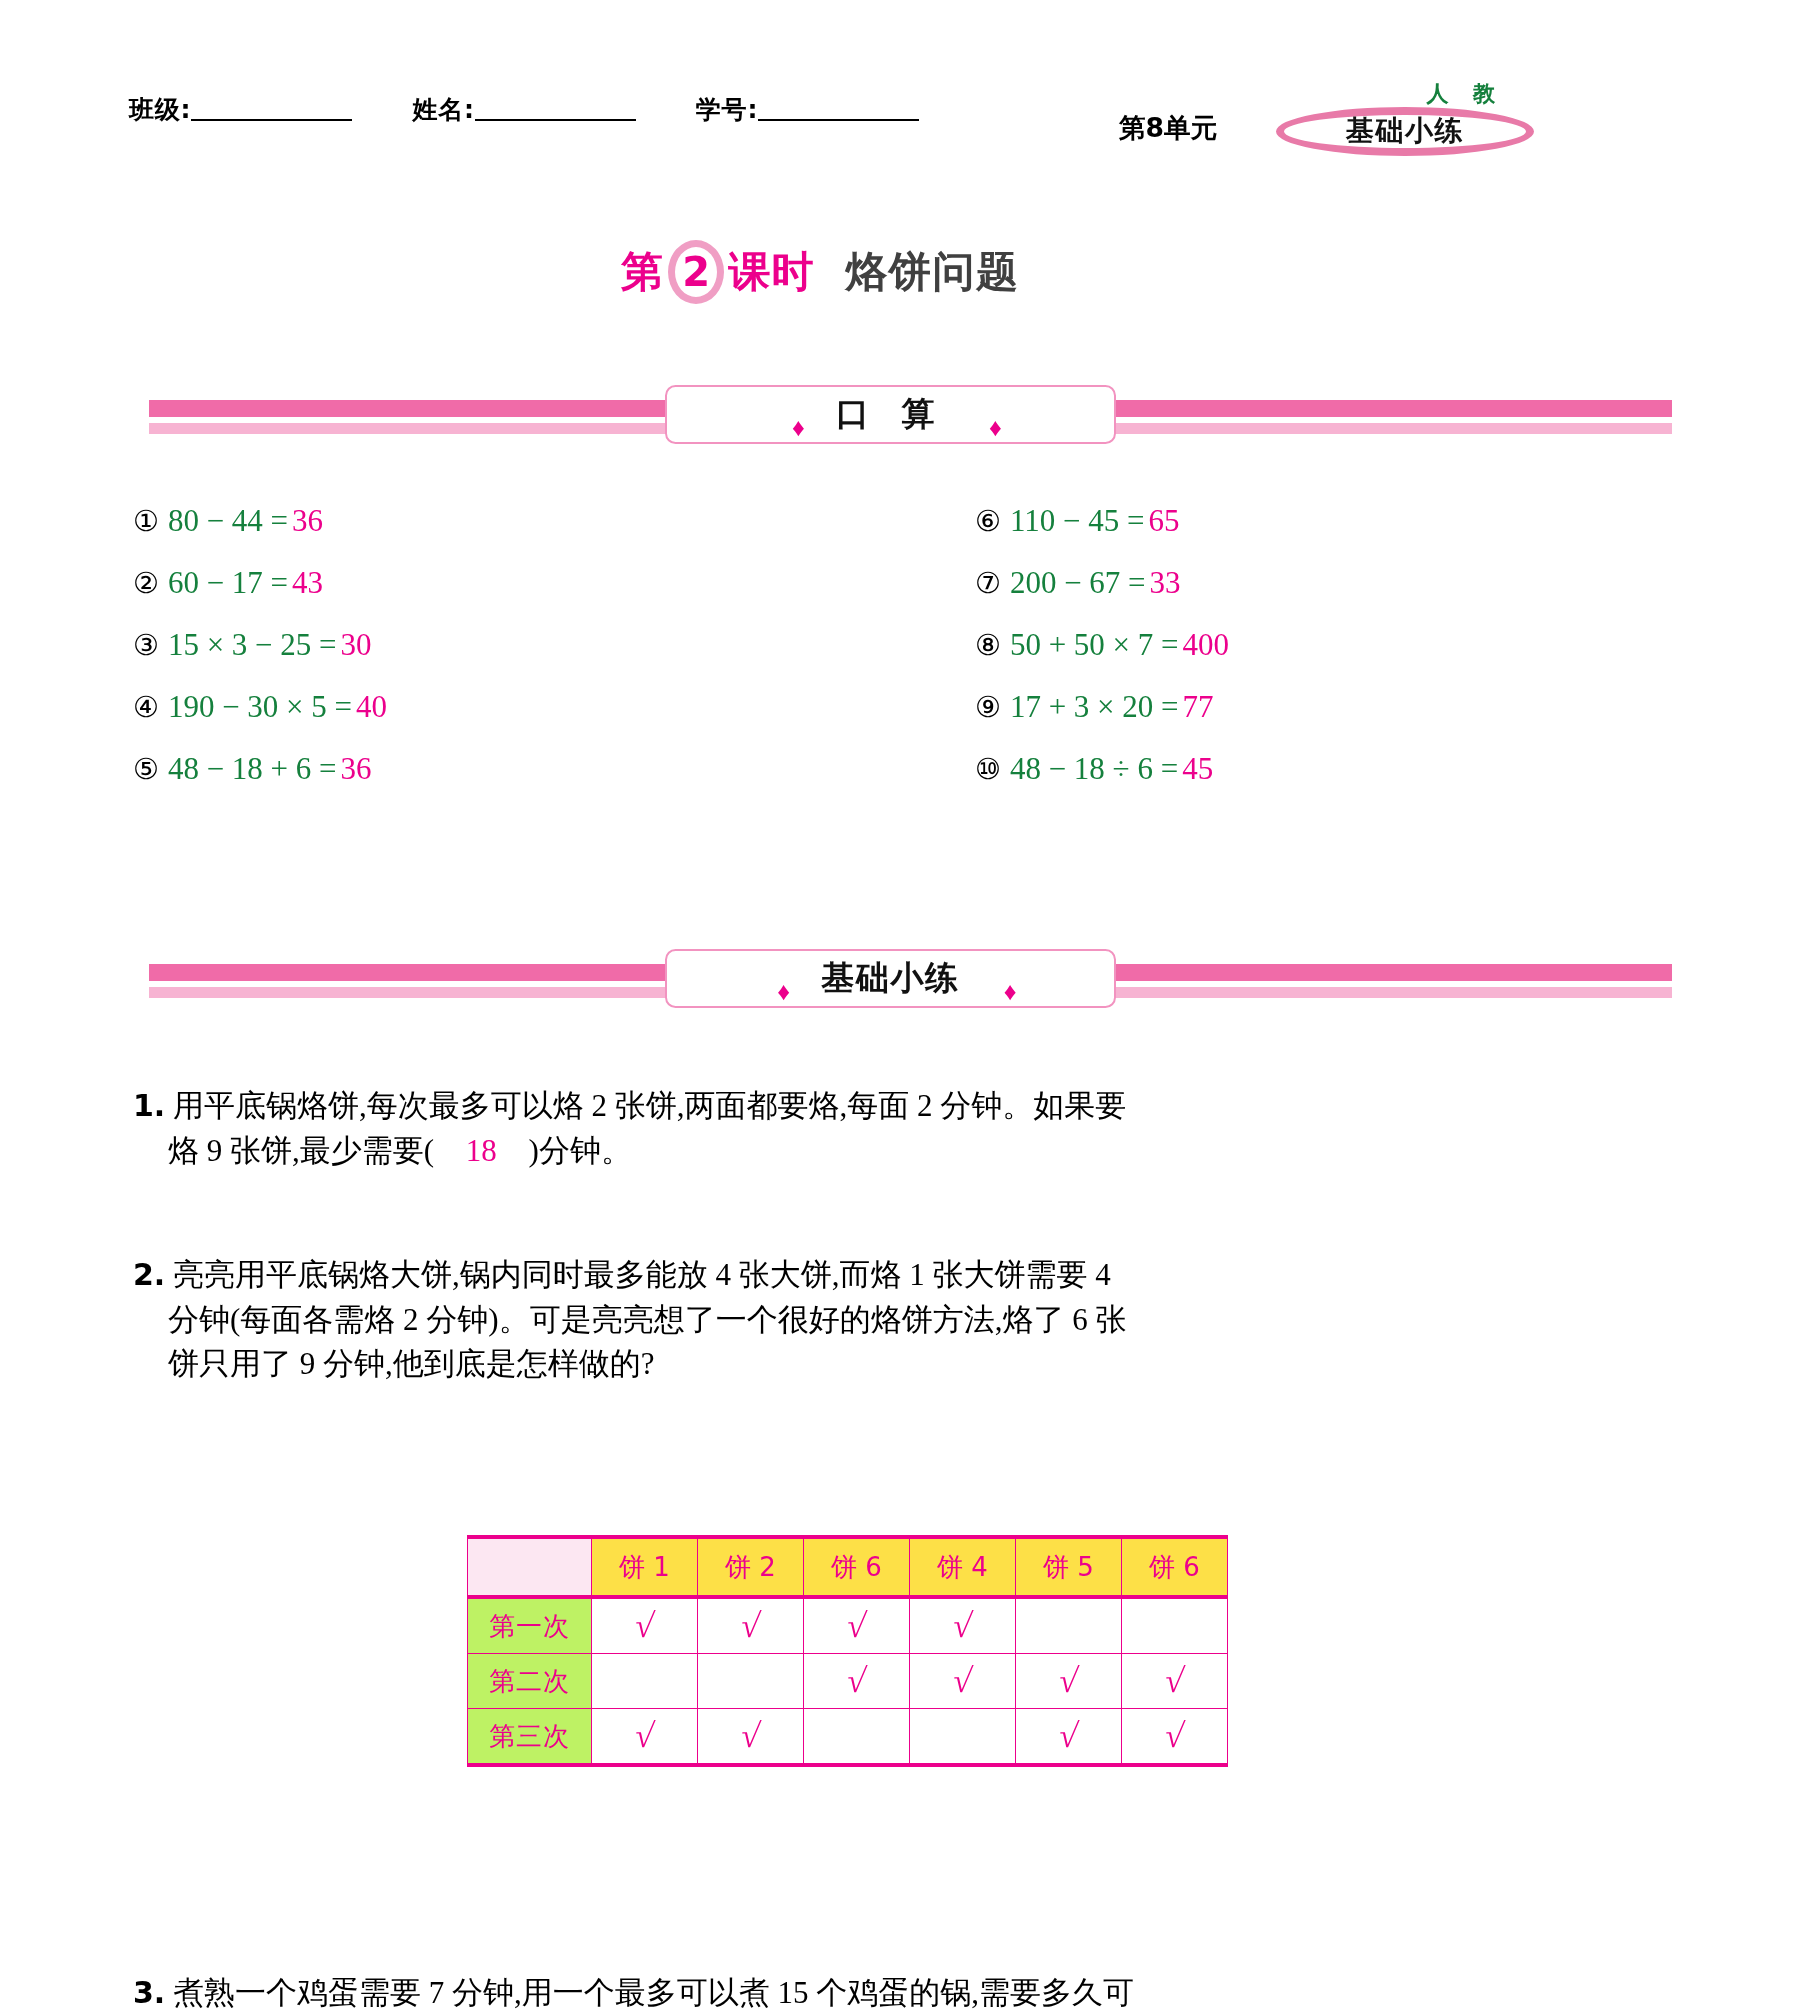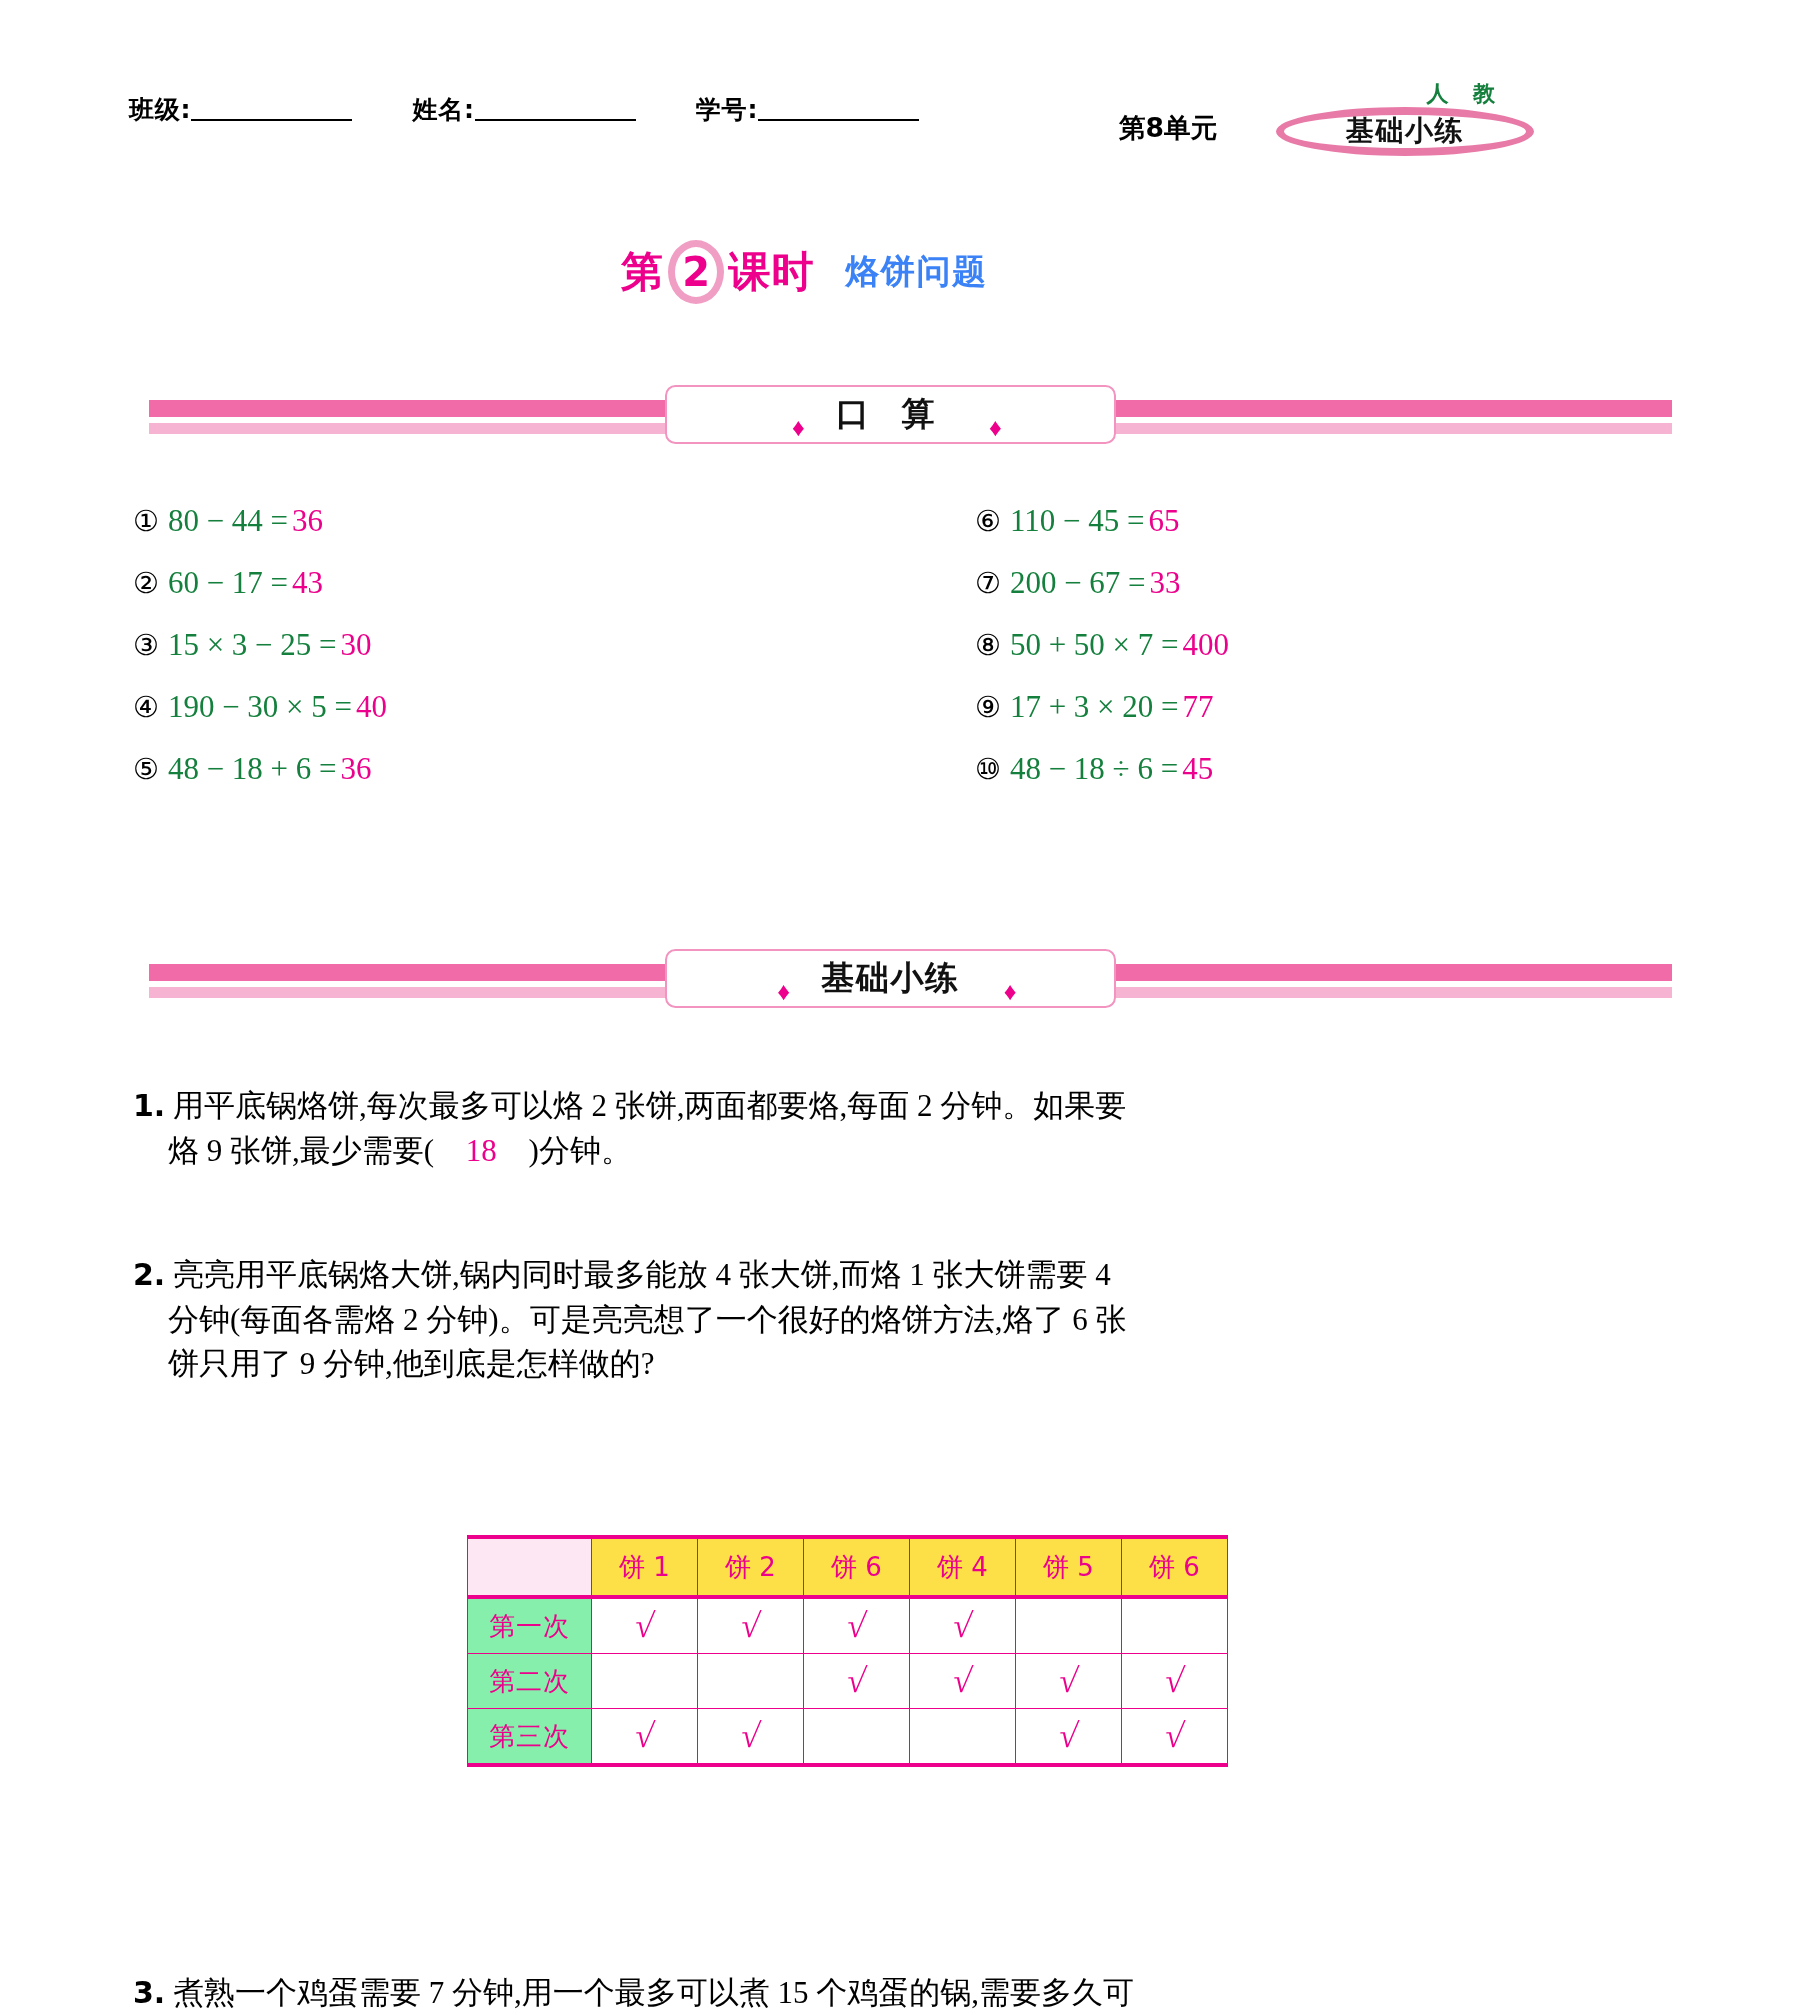--- a/index.html
+++ b/index.html
@@ -27,21 +27,21 @@
   .oval { position:absolute; left:0; top:16px; width:258px; height:49px; border:8px solid #e87aa8; border-radius:50%; box-sizing:border-box; }
   .oval-label { position:absolute; left:0; top:21px; width:258px; text-align:center; font-size:28px; font-family:"DejaVu Sans", sans-serif; font-weight:700; color:#111; letter-spacing:1.6px; }
   .brand { position:absolute; left:121px; top:-11.3px; width:133px; text-align:center; font-size:22px; font-family:Liberation Mono, monospace; font-weight:700; color:#15803d; letter-spacing:5.6px; }
 
   
   .lesson-title { position:absolute; left:621px; top:242px; display:flex; align-items:center; }
   .lt-di, .lt-keshi { font-size:42px; font-family:"DejaVu Sans", sans-serif; font-weight:700; color:#ec008c; letter-spacing:0.8px; }
   .circled2 { position:relative; width:60px; height:60px; margin:0 2.4px; display:flex; align-items:center; justify-content:center; }
   .circled2 .ring { position:absolute; left:1.6px; top:-1.6px; width:56px; height:64px; border:7.3px solid #f09ec4; border-radius:50%; box-sizing:border-box; }
   .circled2 .num { position:relative; font-size:40px; font-family:"DejaVu Sans", sans-serif; font-weight:700; color:#ec008c; line-height:1; }
-  .lt-topic { font-size:34px; font-family:"DejaVu Sans", sans-serif; font-weight:700; color:#3b82f6; margin-left:31px; letter-spacing:1.6px; }
+  .lt-topic { font-size:42px; font-family:"DejaVu Sans", sans-serif; font-weight:700; color:#404040; margin-left:31px; letter-spacing:1.6px; }
 
   
   .banner { position:absolute; left:149px; width:1523px; height:60px; }
   .bar-thick { position:absolute; left:0; top:14.5px; width:1523px; height:17.7px; background:#f06ba8; }
   .bar-thin  { position:absolute; left:0; top:38px; width:1523px; height:11.3px; background:#f7b3d2; }
   .banner-box {
     position:absolute; left:516px; top:0; width:451px; height:59px;
     background:#ffffff; border:2.4px solid #f293c0; border-radius:10.5px;
     display:flex; align-items:center; justify-content:center; gap:44px; box-sizing:border-box;
   }
@@ -67,21 +67,21 @@
   .ans-pink { color:#ec008c; }
 
   
   .tbl-wrap { position:absolute; left:467px; top:1535px; }
   table.cake { border-collapse:collapse; }
   table.cake td {
     width:103px; height:52px; border:1.6px solid #ec008c;
     text-align:center; vertical-align:middle;
     font-size:26px; color:#ec008c; font-family:"DejaVu Sans", sans-serif;
   }
-  table.cake td.rowhdr { width:121px; background:#86efac; letter-spacing:0.8px; }
+  table.cake td.rowhdr { width:121px; background:#bef264; letter-spacing:0.8px; }
   table.cake td.corner { background:#fce7f2; }
   table.cake thead td { background:#fde047; height:54px; }
   table.cake thead td { border-top:4.8px solid #ec008c; }
   table.cake thead tr td { border-bottom:4.8px solid #ec008c; }
   table.cake tbody tr:last-child td { border-bottom:4.8px solid #ec008c; }
   .chk { font-size:34px; color:#ec008c; font-family:"Liberation Serif", serif; display:inline-block; transform:skewX(-7deg); }
 </style>
 </head>
 <body>
 

